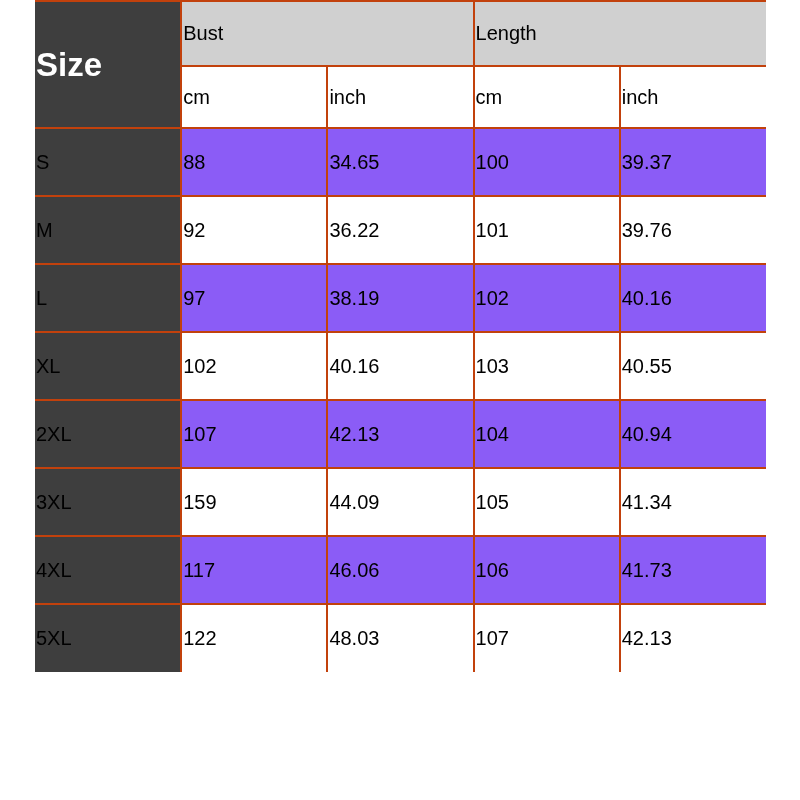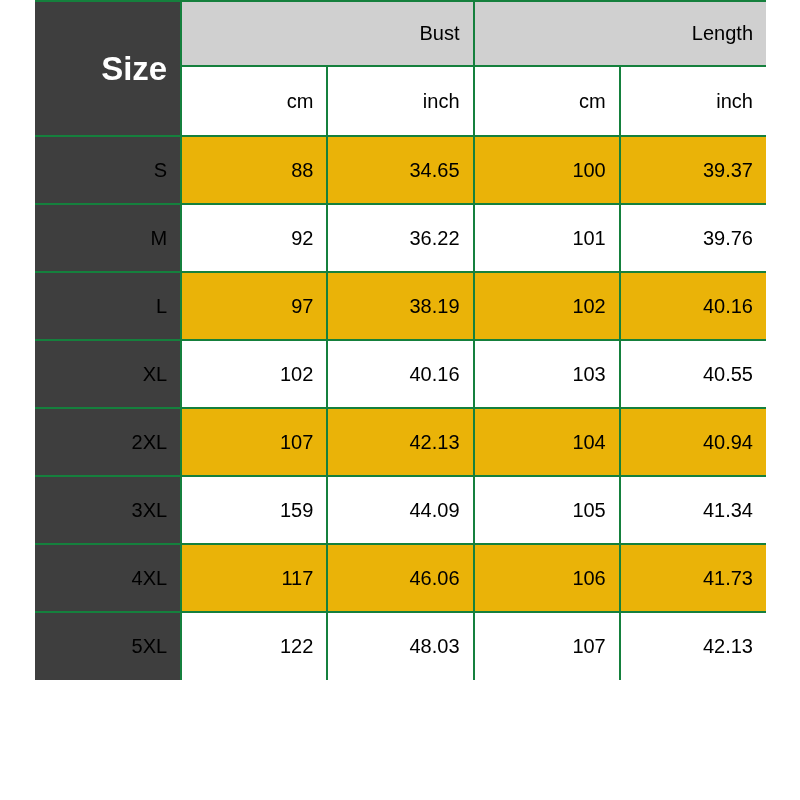--- a/index.html
+++ b/index.html
@@ -28,29 +28,29 @@
 
   table.size-table {
     border-collapse: collapse;
     table-layout: fixed;
     width: 731px;
   }
   table.size-table col { width: 20%; }
 
   table.size-table th,
   table.size-table td {
-    border: 2px solid #15803d;
-    text-align: right;
+    border: 2px solid #c2410c;
+    text-align: left;
     vertical-align: middle;
-    padding: 13px;
+    padding: 1px;
     font-weight: normal;
   }
 
   .group-row  { height: 65px; }
-  .units-row  { height: 70px; }
+  .units-row  { height: 62px; }
   .data-row   { height: 68px; }
 
   .size-col {
     background: #3e3e3e;
     color: #ffffff;
     font-size: 22px;
     border-left: none !important;
   }
   .corner {
     font-size: 33px;
@@ -64,21 +64,21 @@
     color: #000000;
     font-size: 20px;
   }
   .units-row th {
     background: #ffffff;
     color: #000000;
     font-size: 20px;
   }
   .data-row td { font-size: 20px; color: #000000; }
   .data-row.plain  td.val { background: #ffffff; }
-  .data-row.shaded td.val { background: #eab308; }
+  .data-row.shaded td.val { background: #8b5cf6; }
   .data-row:last-child th,
   .data-row:last-child td { border-bottom: none; }
 </style>
 </head>
 <body>
 
 <div class="sheet">
   <div class="wrap">
 
 

